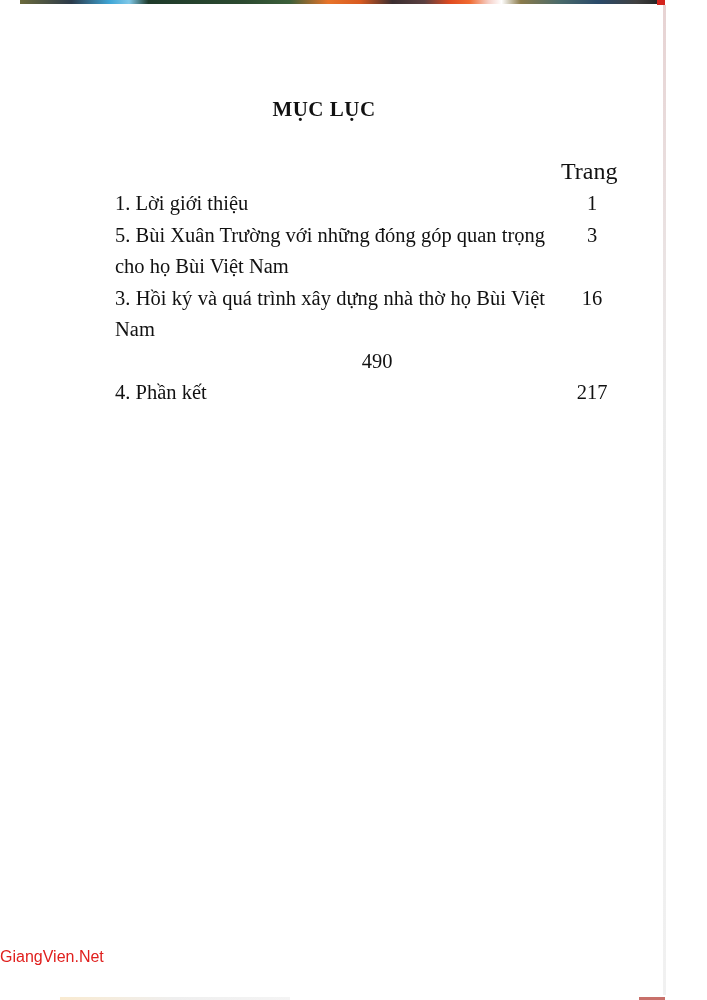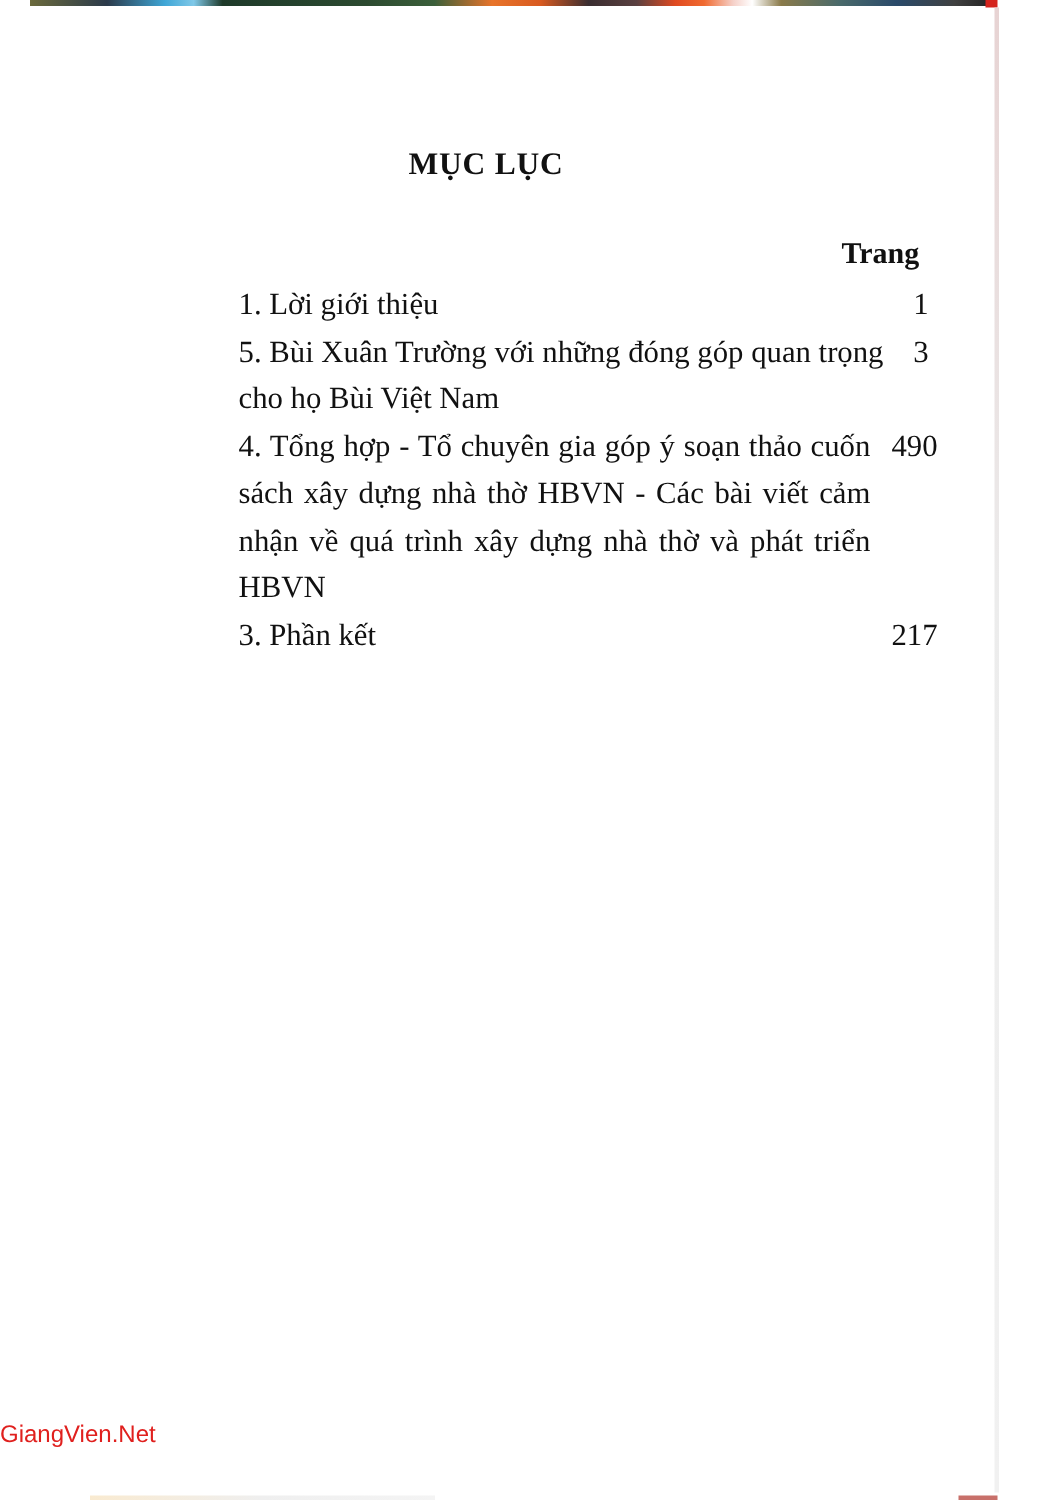--- a/index.html
+++ b/index.html
@@ -68,35 +68,34 @@
       text-align: center;
       font-weight: bold;
       font-size: 21px;
       letter-spacing: 0.5px;
     }
 
     .toc-header {
       position: absolute;
       left: 561px;
       top: 158px;
-      font-weight: bold;
-      font-size: 20px;
+      font-weight: normal;
+      font-size: 24px;
       text-align: center;
     }
 
     .toc {
       position: absolute;
       left: 115px;
       top: 188px;
       width: 510px;
     }
     .toc-entry {
       display: flex;
       align-items: flex-start;
-      margin-left: 44px;
     }
     .toc-text {
       width: 430px;
       font-size: 20.5px;
       line-height: 31.5px;
       text-align: justify;
       text-align-last: left;
     }
     .toc-page {
       flex: 1;
@@ -133,22 +132,25 @@
 <div class="toc">
   <div class="toc-entry">
     <div class="toc-text">1.  Lời giới thiệu</div>
     <div class="toc-page">1</div>
   </div>
   <div class="toc-entry">
     <div class="toc-text">5. Bùi Xuân Trường với những đóng góp quan trọng cho họ Bùi Việt Nam</div>
     <div class="toc-page">3</div>
   </div>
   <div class="toc-entry">
-    <div class="toc-text">4. Tổng hợp - Tổ chuyên gia góp ý soạn thảo cuốn sách xây dựng nhà thờ HBVN - Các bài viết cảm nhận về quá trình xây dựng nhà thờ và phát triển HBVN</div>
+    <div class="toc-text">3. Hồi ký và quá trình xây dựng nhà thờ họ Bùi Việt Nam</div>
+    <div class="toc-page">16</div>
+  </div>
+  <div class="toc-entry">
     <div class="toc-page">490</div>
   </div>
   <div class="toc-entry">
-    <div class="toc-text">3.  Phần kết</div>
+    <div class="toc-text">4.  Phần kết</div>
     <div class="toc-page">217</div>
   </div>
 </div>
 
 <div class="watermark">GiangVien.Net</div>
 
 </body></html>

